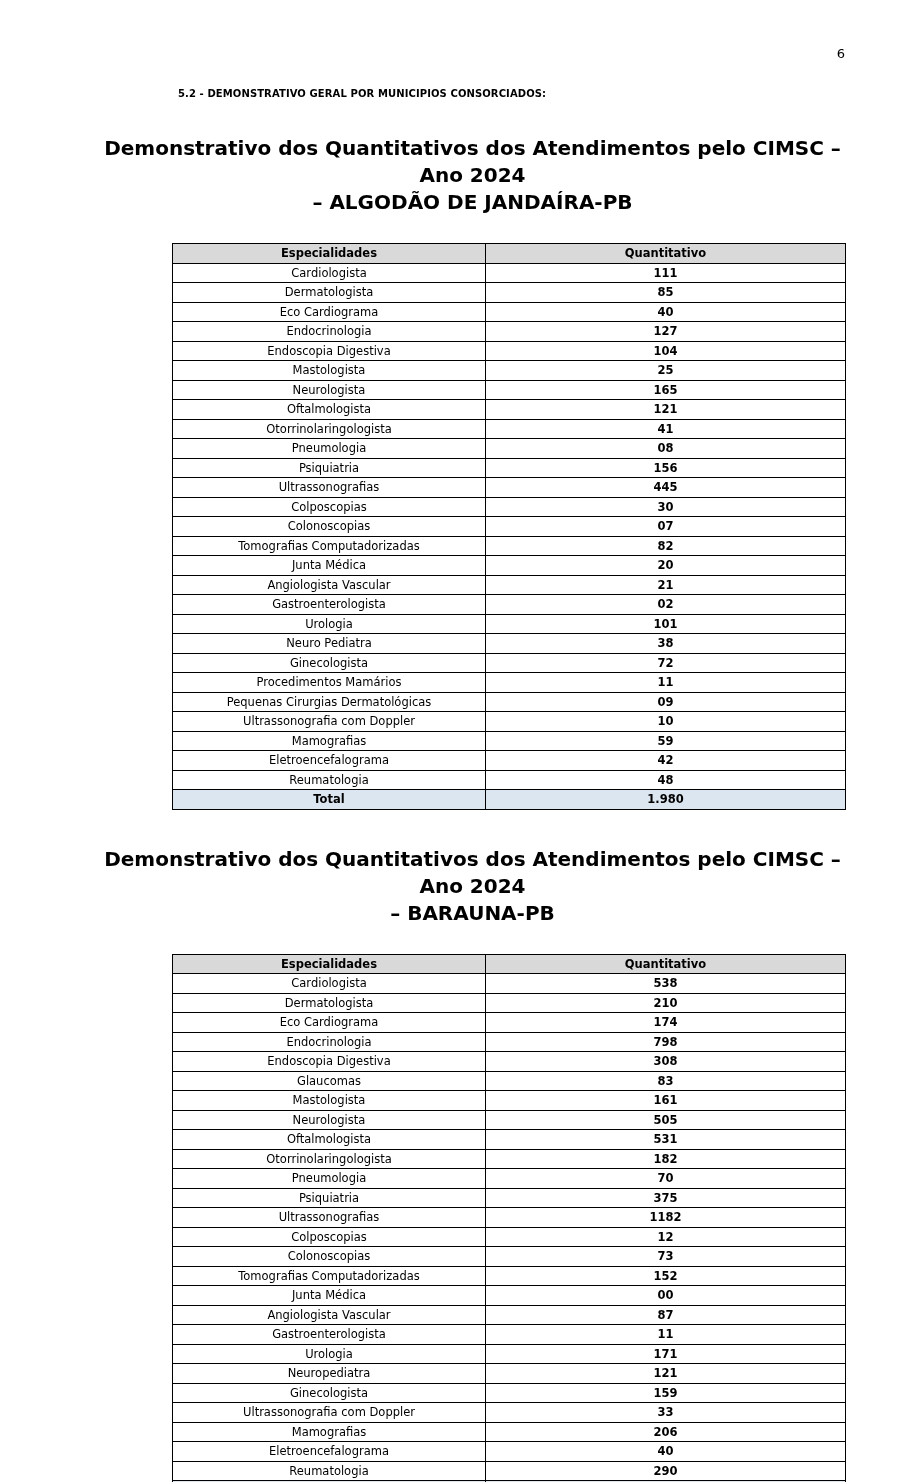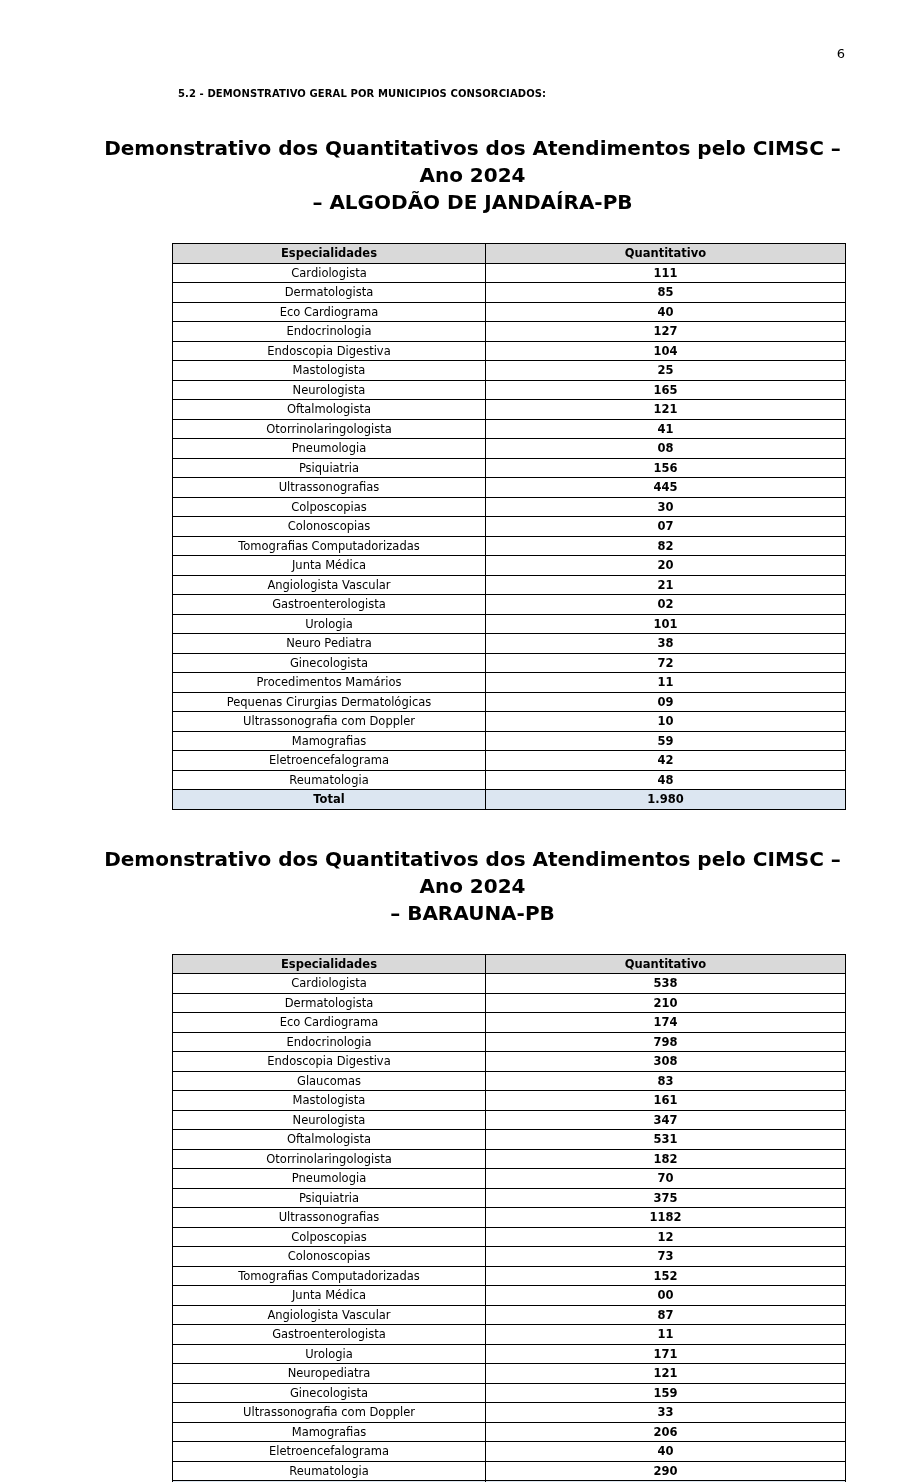--- a/index.html
+++ b/index.html
@@ -210,21 +210,21 @@
           <tr>
             <td class="spec">Glaucomas</td>
             <td class="qty">83</td>
           </tr>
           <tr>
             <td class="spec">Mastologista</td>
             <td class="qty">161</td>
           </tr>
           <tr>
             <td class="spec">Neurologista</td>
-            <td class="qty">347</td>
+            <td class="qty">505</td>
           </tr>
           <tr>
             <td class="spec">Oftalmologista</td>
             <td class="qty">531</td>
           </tr>
           <tr>
             <td class="spec">Otorrinolaringologista</td>
             <td class="qty">182</td>
           </tr>
           <tr>

